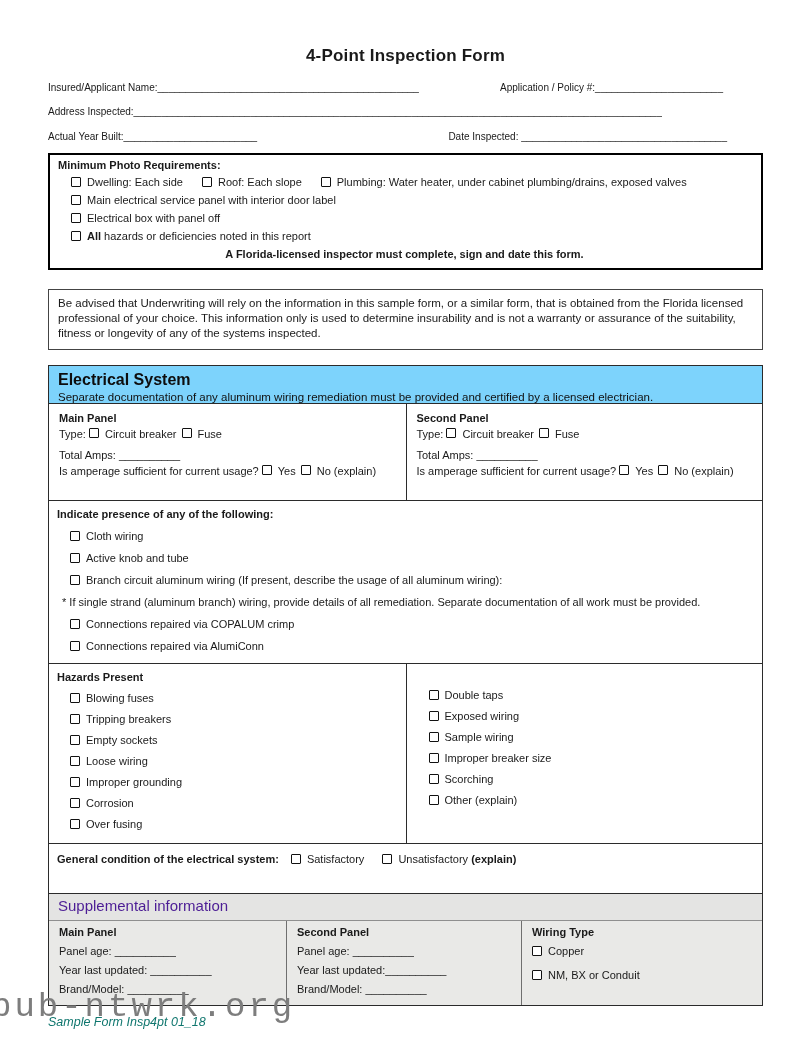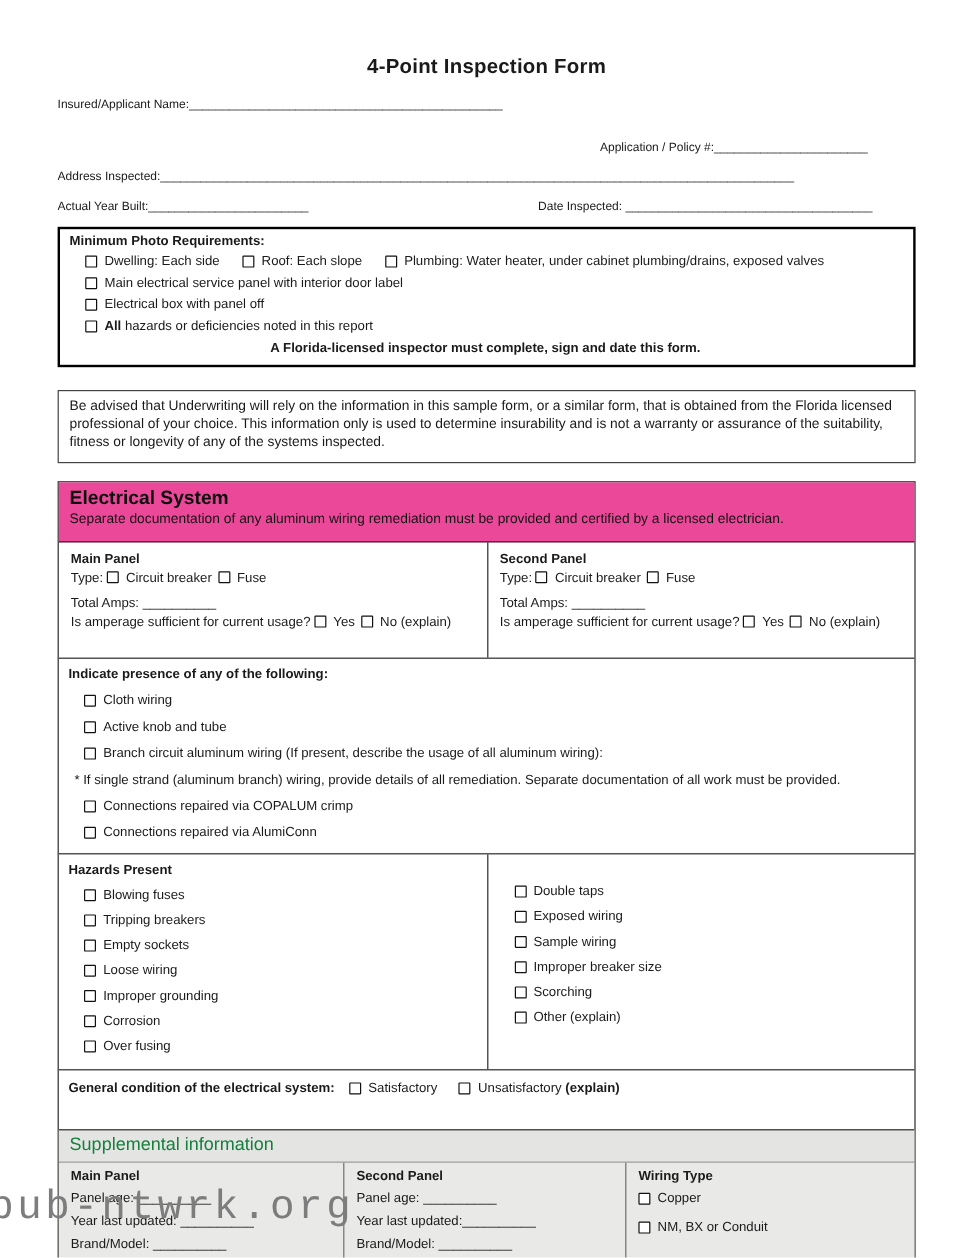--- a/index.html
+++ b/index.html
@@ -8,37 +8,37 @@
   .page { position:relative; width:810px; height:812px; }
   .content { padding:0 47px 0 48px; }
 
   .title { text-align:center; font-size:17px; font-weight:bold; padding-top:46px; letter-spacing:0.2px; }
 
   .frow { display:flex; justify-content:space-between; font-size:10px; white-space:nowrap; overflow:hidden; }
   .frow.r1 { margin-top:16px; }
   .frow.r2 { margin-top:13px; }
   .frow.r3 { margin-top:14px; }
   .fgroup { white-space:pre; }
-  .frow.r1 .fgroup.right { margin-right:40px;margin-top:36px; }
+  .frow.r1 .fgroup.right { margin-right:40px; }
   .frow.r2 .fgroup { margin-right:36px; overflow:hidden; }
   .frow.r3 .fgroup.right { margin-right:36px; }
 
   .photo-box { margin-top:11px; border:2px solid #000; padding:4px 10px 8px 8px; font-size:11px; }
   .pb-title { font-weight:bold; }
   .pb-row1 { display:flex; margin-left:13px; margin-top:5px; column-gap:19px; align-items:center; }
   .pb-item { display:flex; align-items:center; margin-left:13px; margin-top:6px; }
   .pb-row1 .pb-item { margin-left:0; margin-top:0; }
   .pb-footer { text-align:center; font-weight:bold; margin-top:6px; }
 
   .cb { width:10px; height:10px; border:1.5px solid #111; background:#fff; display:inline-block; flex:none; margin-right:6px; border-radius:1px; }
 
   .advisory { margin-top:19px; border:1.5px solid #444; padding:6px 9px 8px; font-size:11.5px; line-height:1.3; }
 
   .esection { margin-top:15px; border:1.5px solid #2b2b2b; }
-  .es-header { background:#ec4899; padding:5px 9px 12px; border-bottom:1.5px solid #2b2b2b; }
+  .es-header { background:#7dd3fc; padding:5px 9px 0; border-bottom:1.5px solid #2b2b2b; }
   .es-title { font-size:16px; font-weight:bold; color:#0d0d0d; }
   .es-sub { font-size:11.5px; margin-top:2px; color:#111; }
 
   .panels { display:grid; grid-template-columns:1fr 1fr; }
   .panel { padding:8px 10px 12px; min-height:96px; }
   .panel.second { border-left:1.5px solid #2b2b2b; }
   .p-title { font-weight:bold; font-size:11px; }
   .p-line { font-size:11px; margin-top:4px; display:flex; align-items:flex-start; white-space:pre; }
   .p-line.amps { margin-top:9px; }
   .p-line .gap { width:5px; display:inline-block; }
@@ -54,21 +54,21 @@
   .hz-title { font-weight:bold; font-size:11px; }
   .hz-item { display:flex; align-items:center; font-size:11px; margin-left:13px; margin-top:9px; }
   .hz-col.right .hz-item { margin-left:14px; }
   .hz-col.right .hz-item:first-child { margin-top:16px; }
 
   .general { border-top:1.5px solid #2b2b2b; padding:9px 10px 28px 8px; font-size:11px; display:flex; align-items:center; white-space:pre; }
   .g-label { font-weight:bold; }
   .g-bold { font-weight:bold; }
   .general .sp1 { width:12px; } .general .sp2 { width:18px; }
 
-  .supp-header { border-top:1.5px solid #2b2b2b; border-bottom:1px solid #8f8f8f; background:#e4e4e3; padding:3px 9px 6px; font-size:15px; color:#15803d; }
+  .supp-header { border-top:1.5px solid #2b2b2b; border-bottom:1px solid #8f8f8f; background:#e4e4e3; padding:3px 9px 6px; font-size:15px; color:#4c1d95; }
   .supp-table { display:grid; grid-template-columns:237px 235px 1fr; background:#e9e9e7; }
   .supp-cell { padding:5px 10px 10px; font-size:11px; }
   .supp-cell + .supp-cell { border-left:1.5px solid #6f6f6f; }
   .sc-title { font-weight:bold; }
   .sc-line { margin-top:7px; white-space:pre; }
   .sc-cbitem { display:flex; align-items:center; margin-top:7px; }
   .sc-cbitem + .sc-cbitem { margin-top:12px; }
 
   .footer { margin-left:48px; margin-top:9px; font-size:12.5px; color:#0f766e;font-style:italic; }
   .watermark { position:absolute; left:-9px; top:988px; font-family:"Liberation Mono", monospace; font-size:34px; color:#7d7d7d; letter-spacing:3px; white-space:nowrap; }

